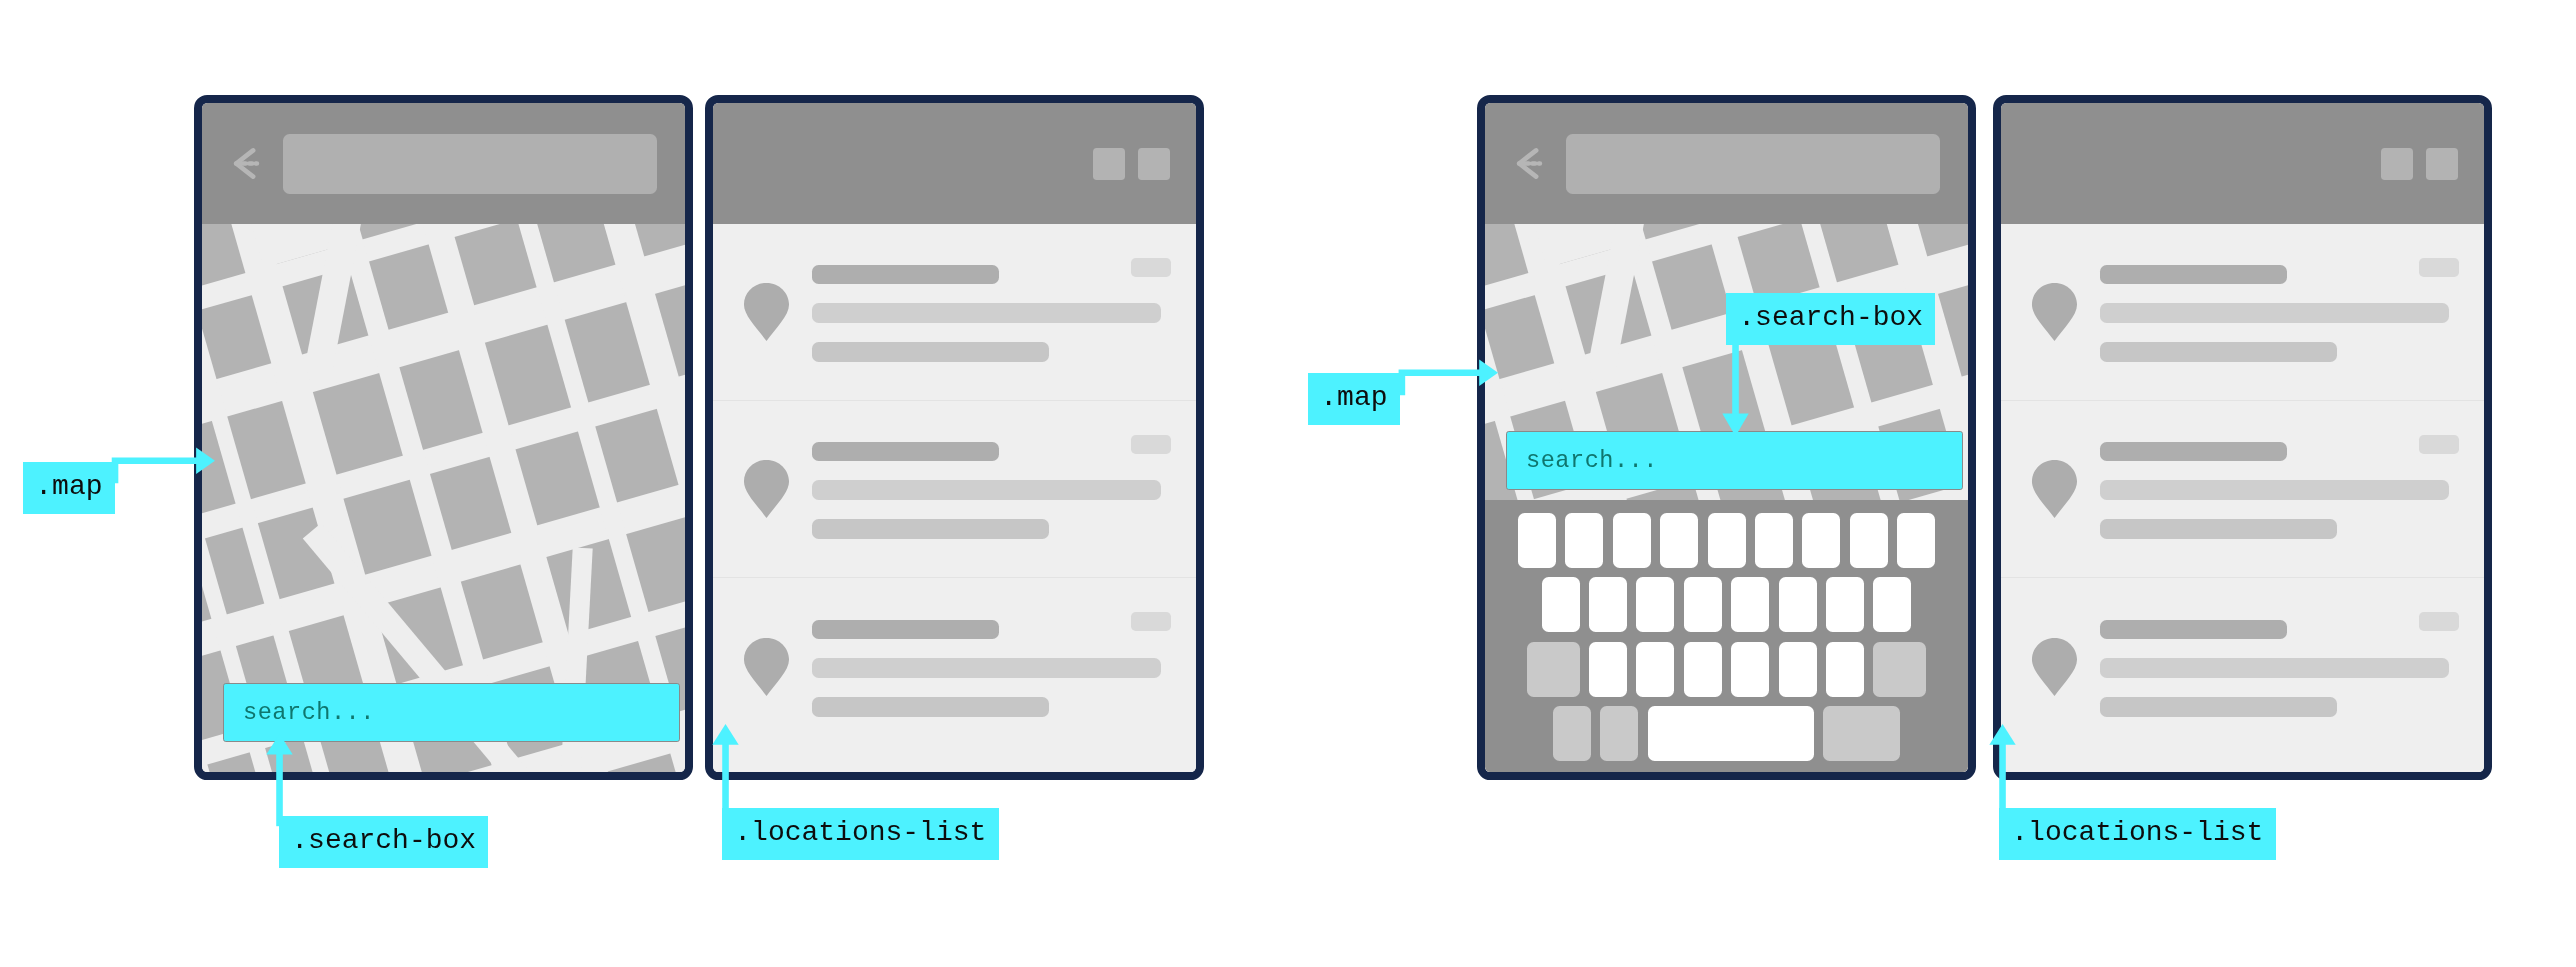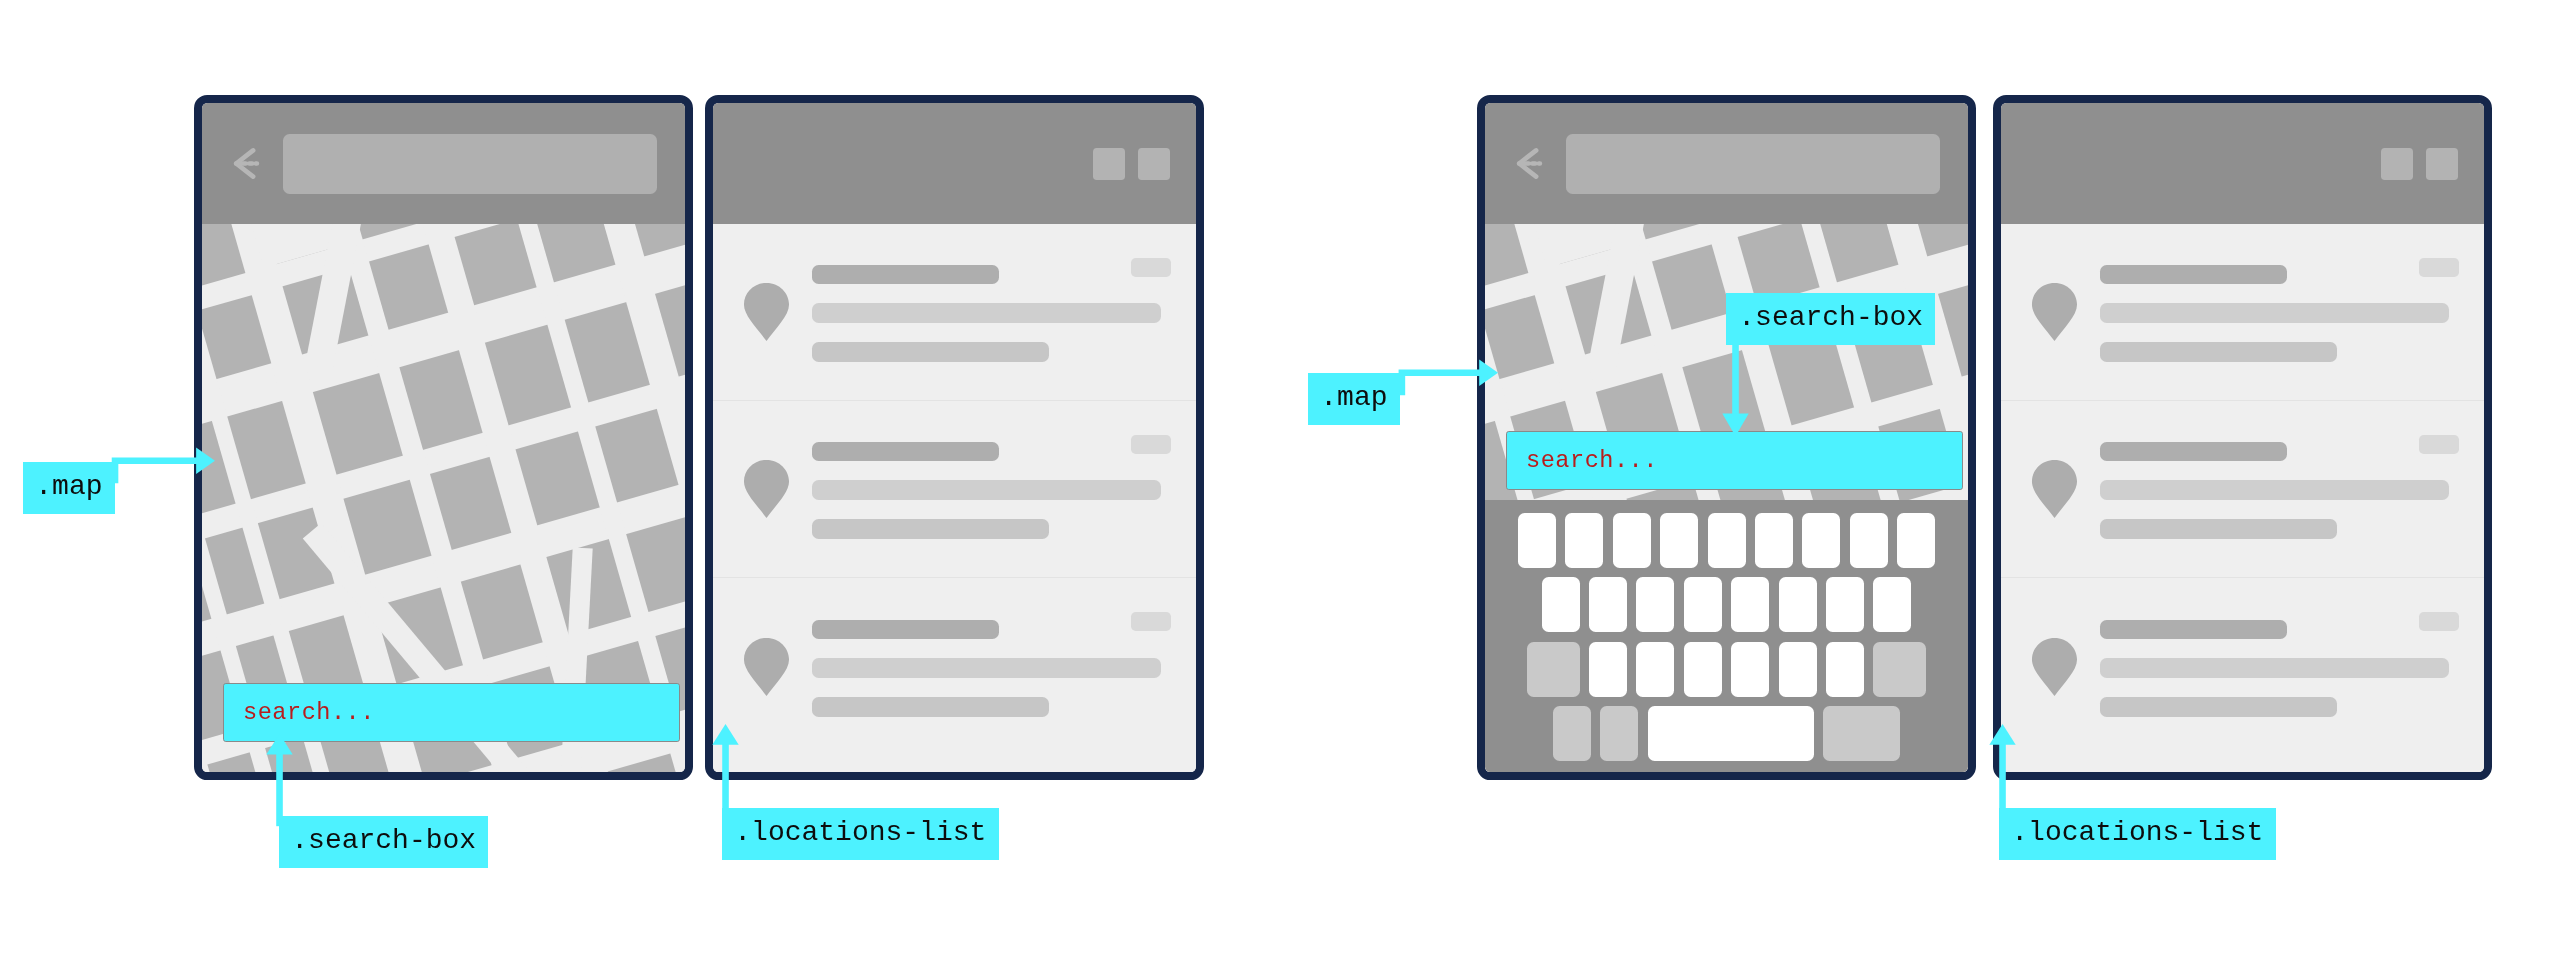--- a/index.html
+++ b/index.html
@@ -206,21 +206,21 @@
   
   .searchbox {
     position: absolute;
     box-sizing: border-box;
     background: #4df2ff;
     border: 1.9px solid #8a8a8a;
     border-radius: 2.8px;
     display: flex;
     align-items: center;
     padding-left: 19px;
-    color: #b91c1c;
+    color: #0f766e;
     font-family: "Liberation Mono", "DejaVu Sans Mono", monospace;
     font-size: 23.6px;
     letter-spacing: 0.5px;
     z-index: 7;
   }
   #searchbox-a { left: 21px; bottom: 30px; width: 457px; height: 59px; }
   #searchbox-b { left: 21px; bottom: 282px; width: 457px; height: 59px; }
 
   
   .callout {

